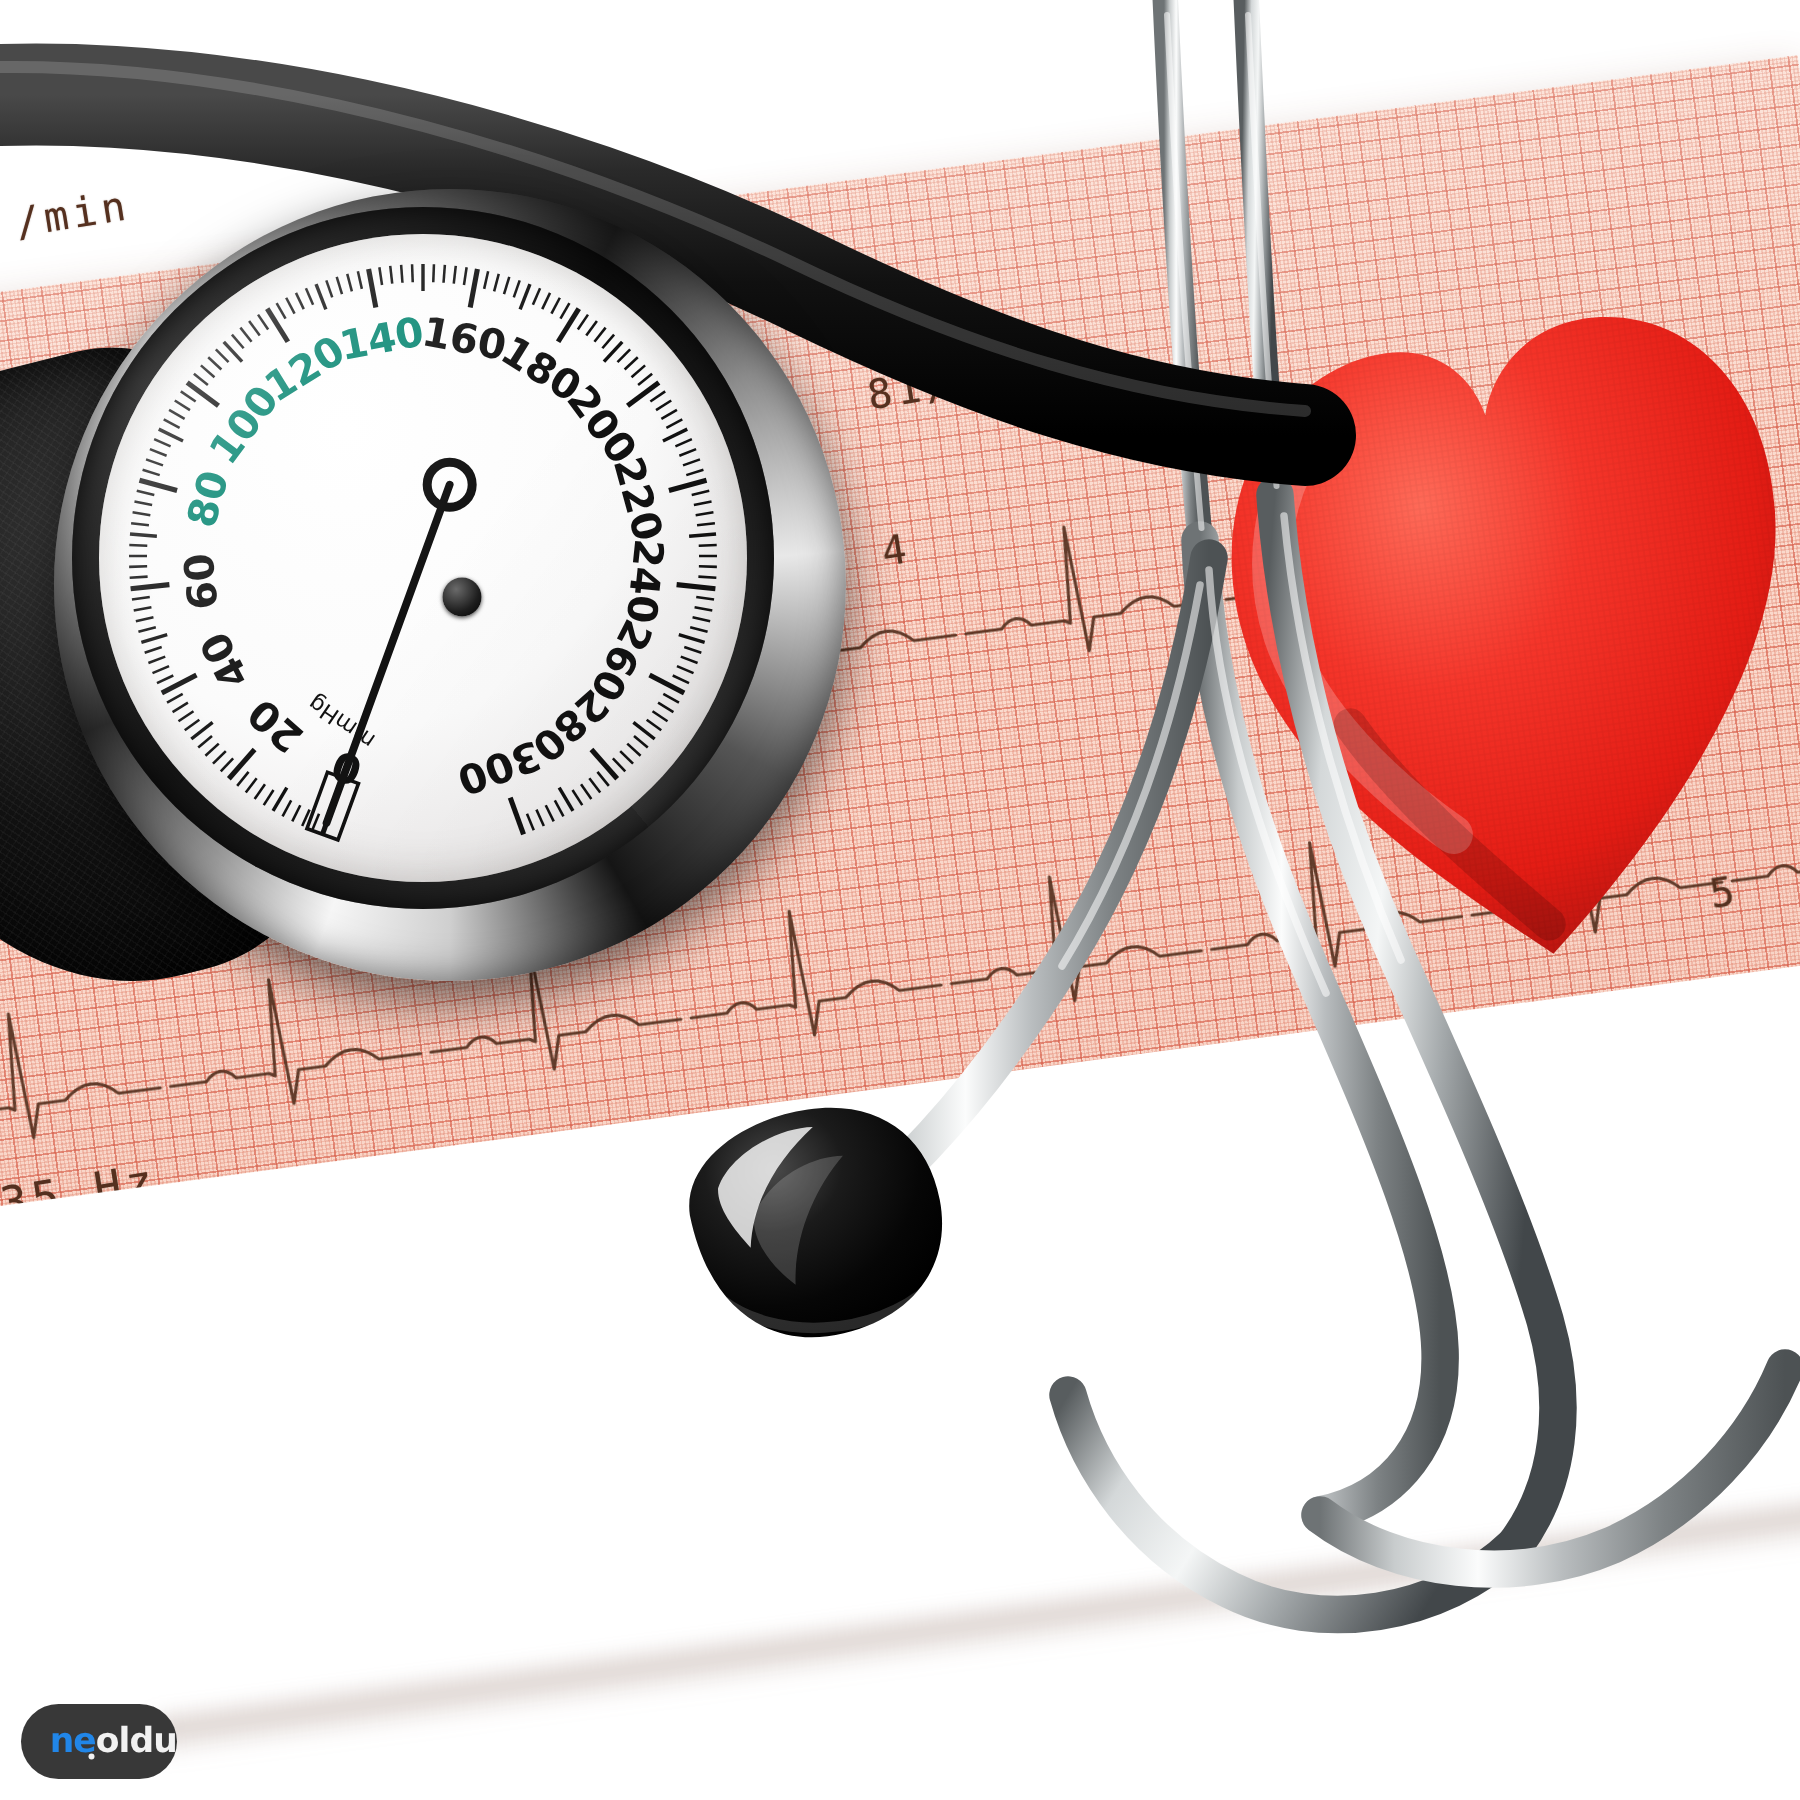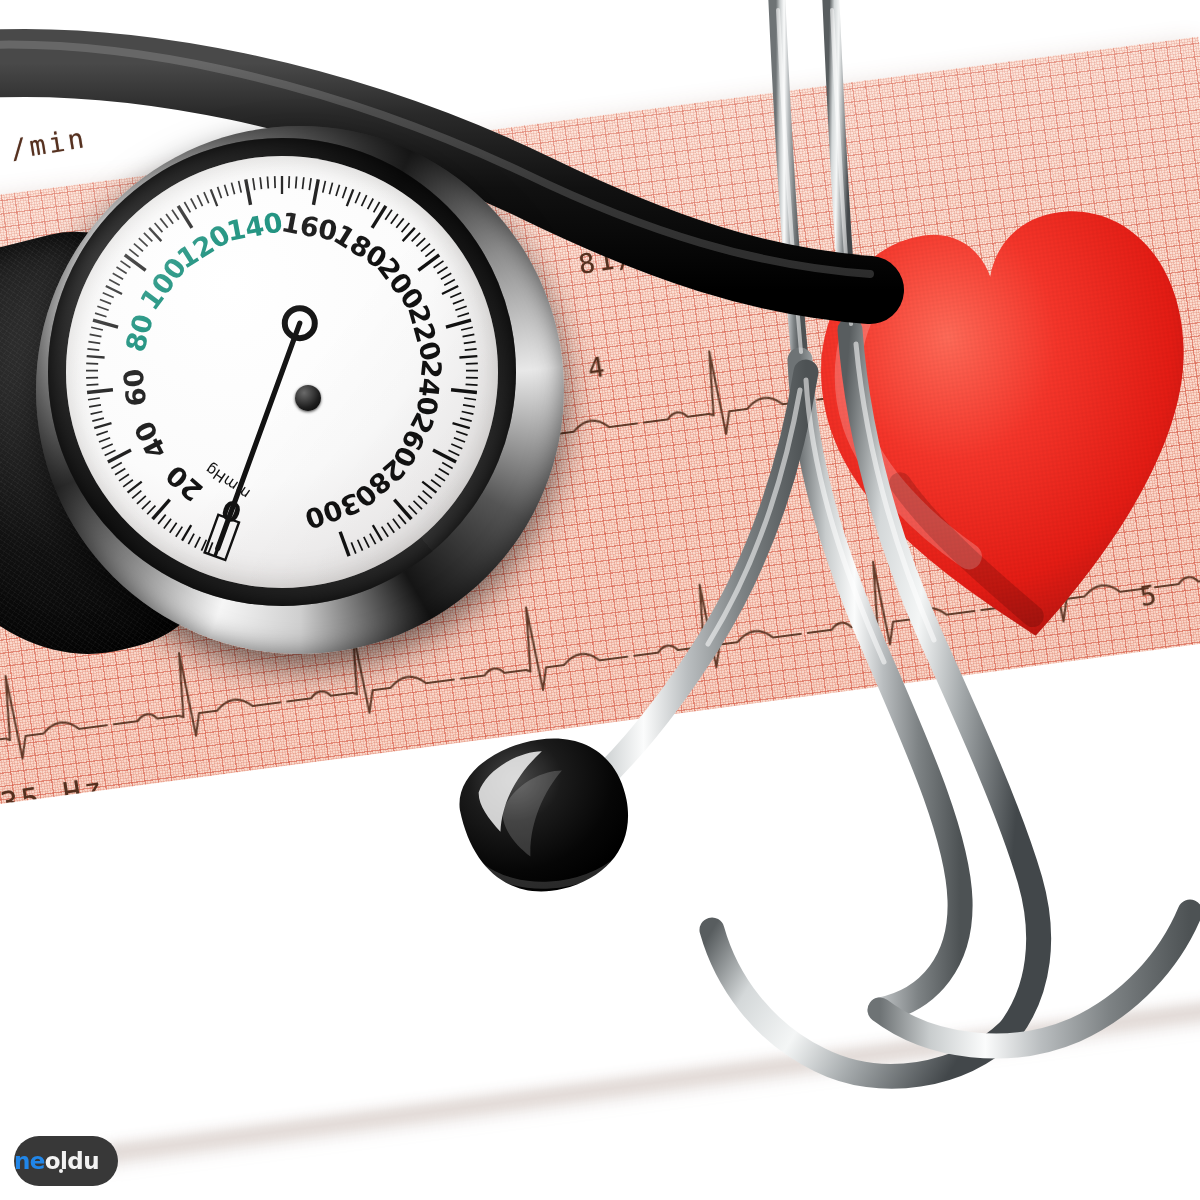--- a/index.html
+++ b/index.html
@@ -122,21 +122,21 @@
   .heart-wrap svg{width:100%;height:100%;}
 
   
   .chest{position:absolute;left:415px;top:722px;width:300px;height:220px;}
   .chest svg{width:100%;height:100%;}
 
   
   .wm{
     position:absolute;left:14px;top:1136px;width:104px;height:50px;
     border-radius:25px;background:#383838;
-    display:flex;align-items:center;justify-content:flex-start;
+    display:flex;align-items:center;justify-content:flex-end;
   }
   .wm-text{
     font-family:"DejaVu Sans","Liberation Sans",sans-serif;
     font-weight:700;font-size:23px;letter-spacing:-.6px;line-height:1;
   }
   .wm-ne{color:#2186e8;}
   .wm-rest{color:#f2f2f2;}
   .wm-dot{
     position:absolute;left:45px;top:33px;width:4px;height:4px;border-radius:50%;
     background:#f2f2f2;

